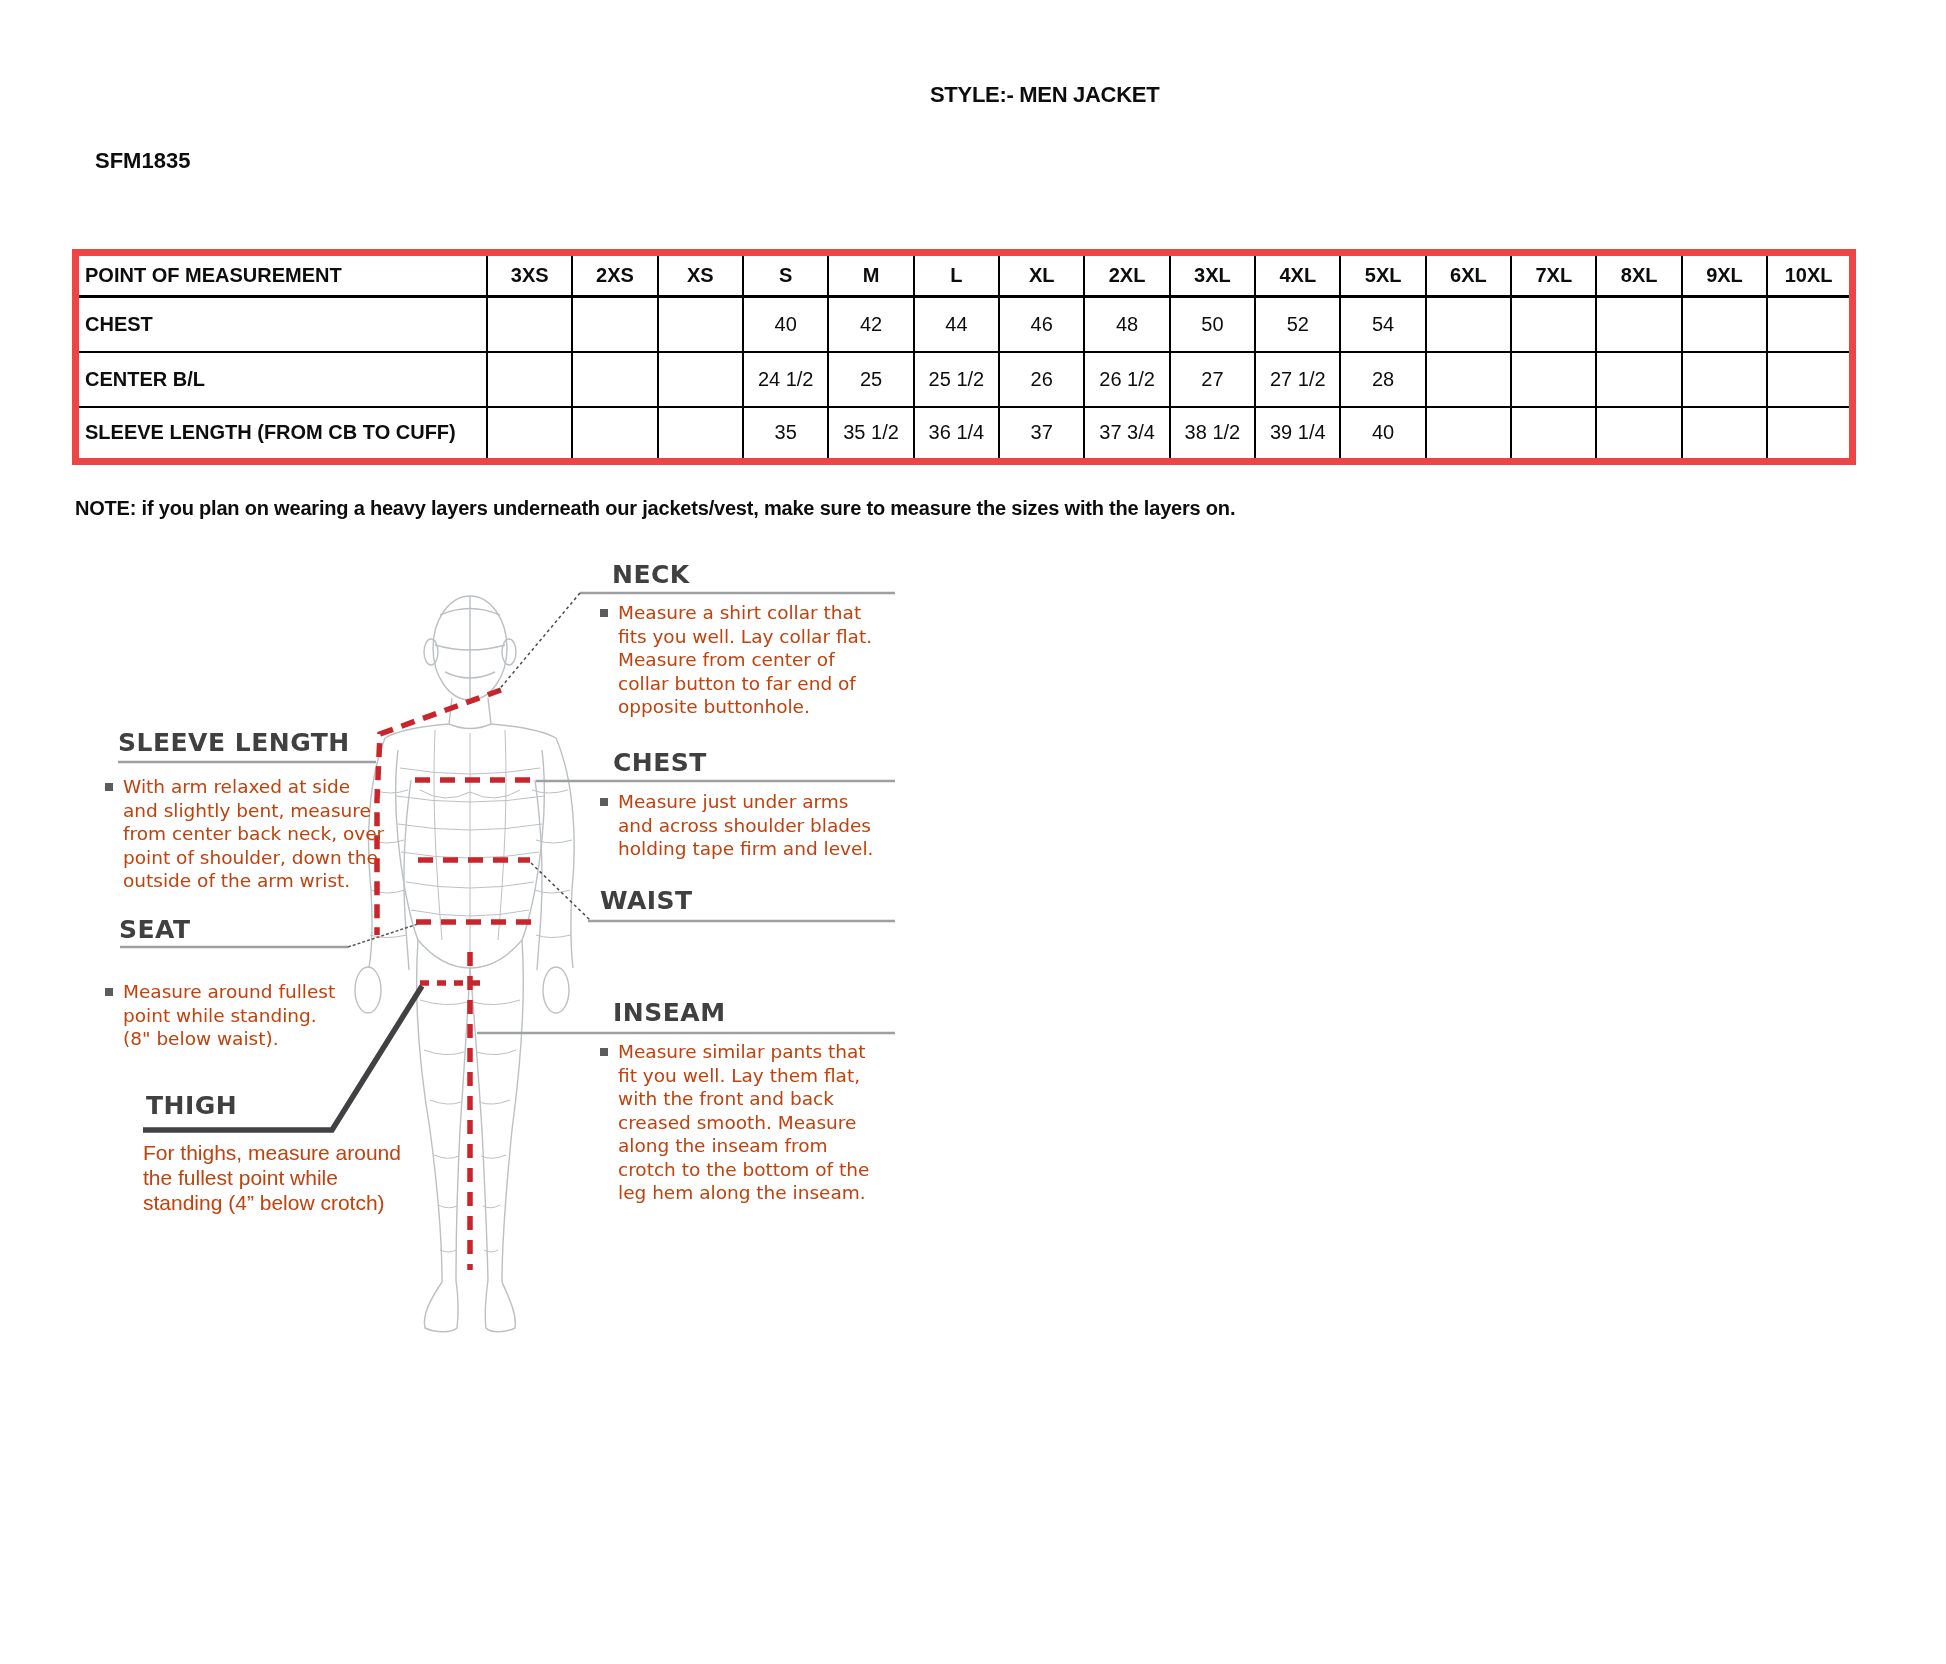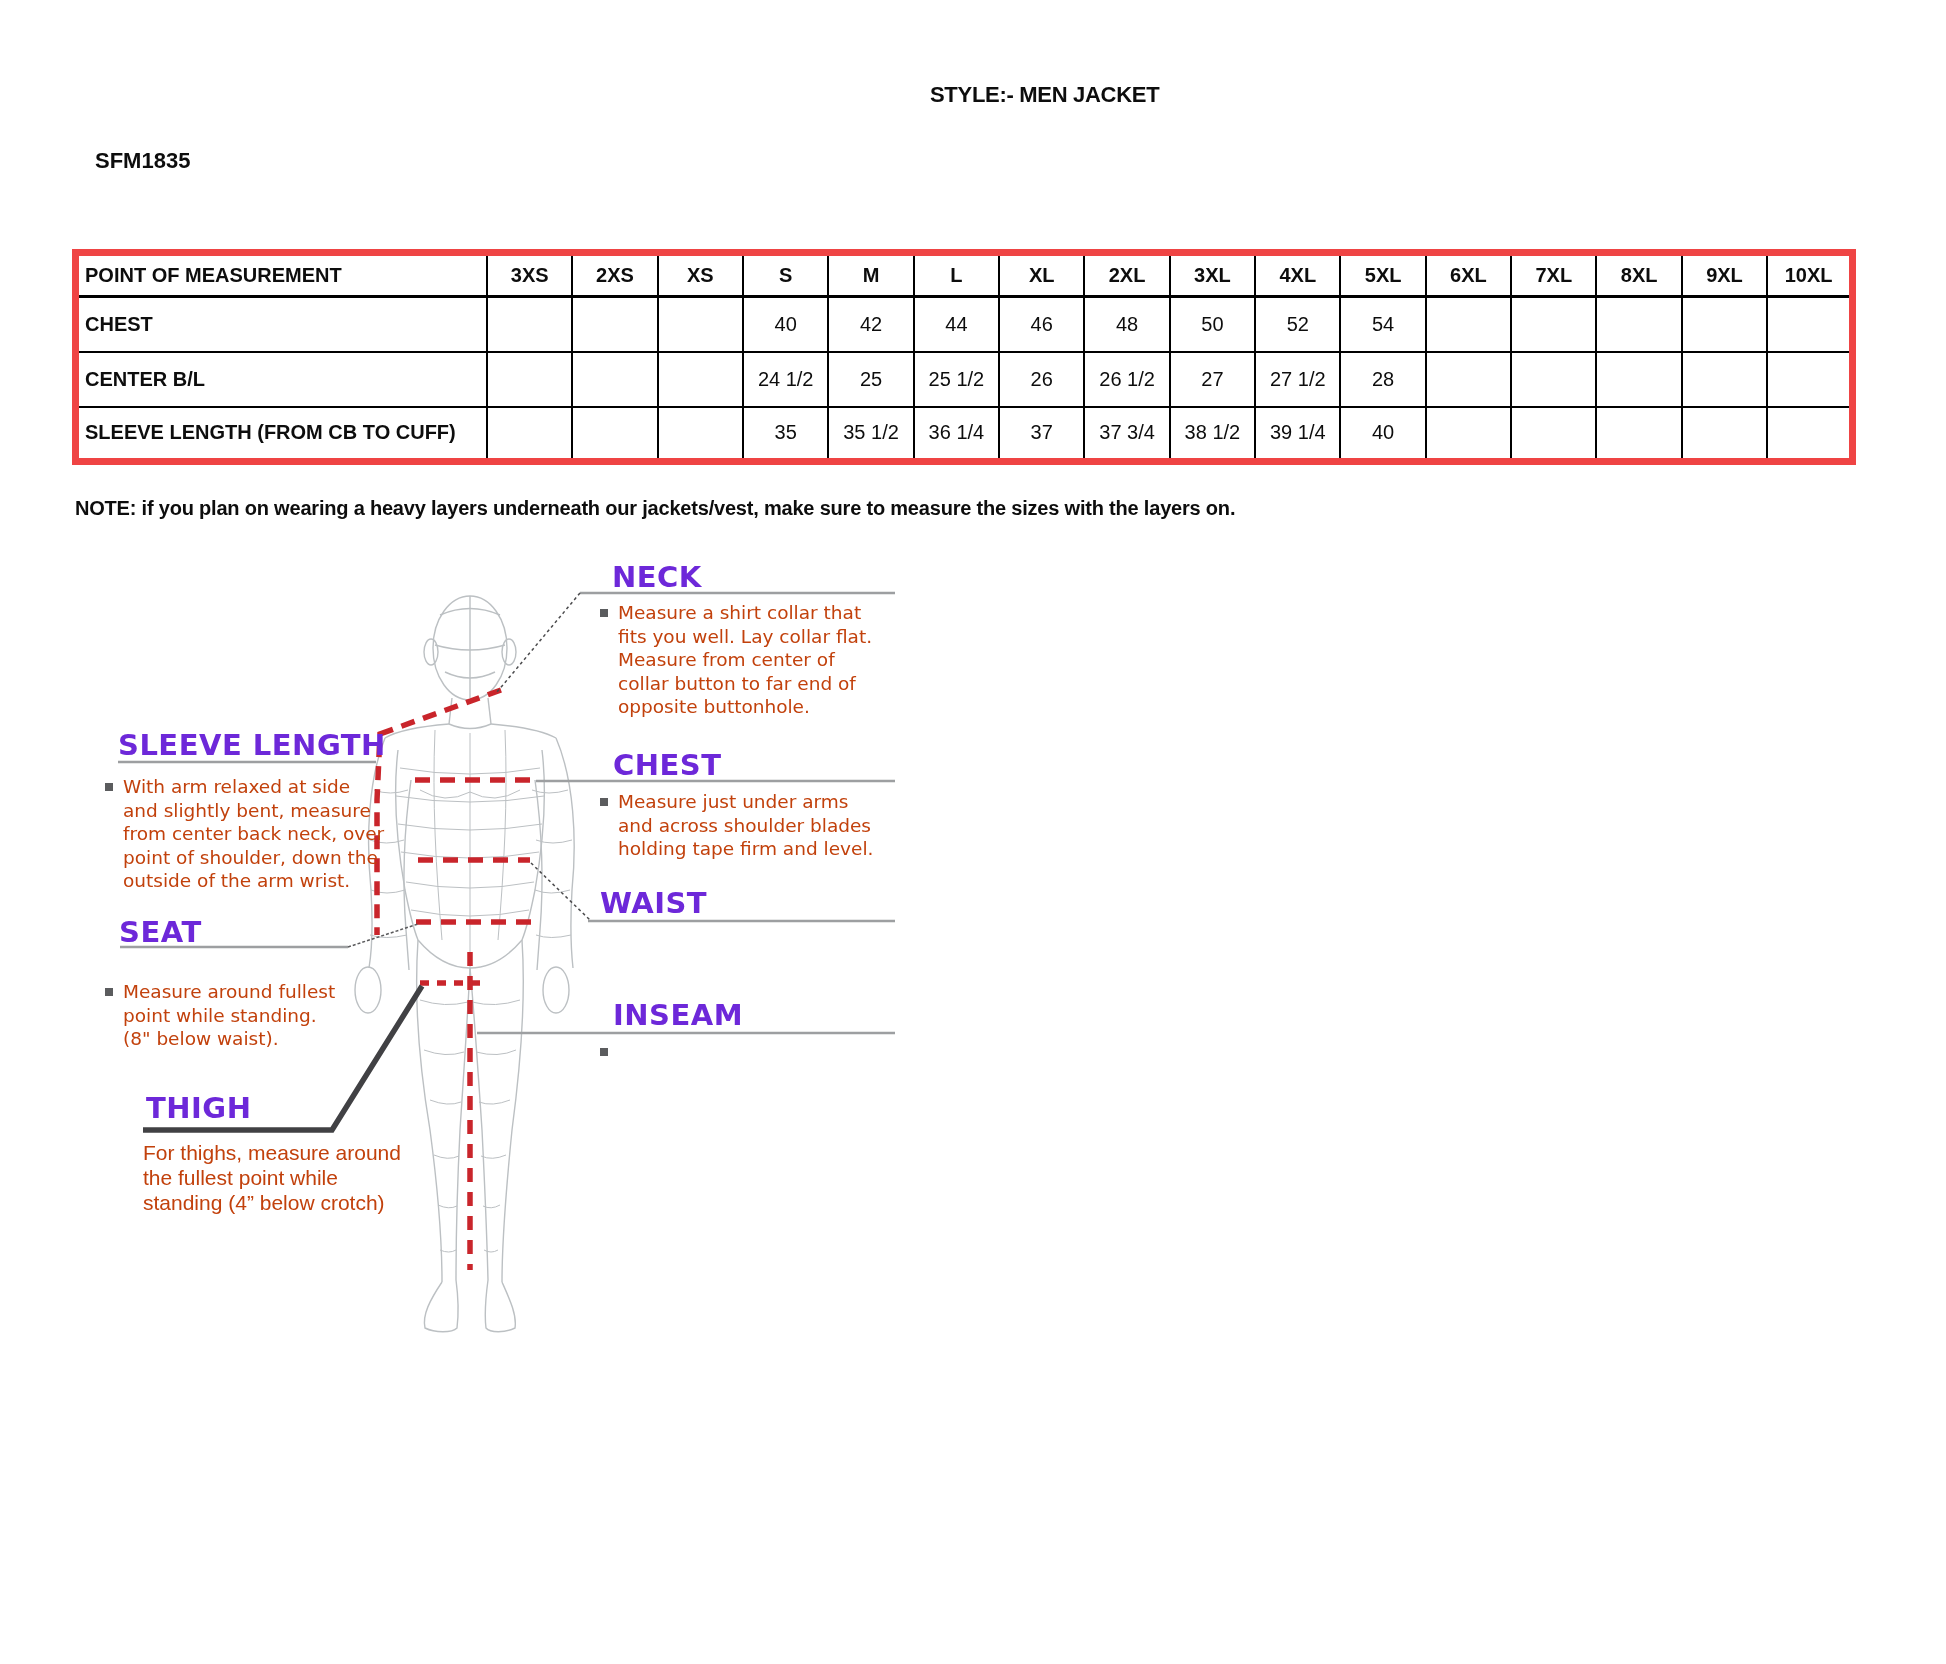--- a/index.html
+++ b/index.html
@@ -33,22 +33,22 @@
   #size-table thead tr{height:44px;}
   #size-table tbody tr{height:55px;}
   #size-table thead th{font-weight:bold;border-bottom-width:3px;}
   #size-table .lbl{width:400px;text-align:left;padding-left:6px;font-weight:bold;}
   #size-table td{font-weight:normal;}
 
   
   .dg-head{
     position:absolute;
     font-family:"DejaVu Sans",sans-serif;
-    font-size:29px;font-weight:bold;letter-spacing:0.5px;
-    color:#6d28d9;
+    font-size:25px;font-weight:bold;letter-spacing:0.5px;
+    color:#404040;
   }
   .dg-para{
     position:absolute;display:flex;align-items:flex-start;
     font-family:"DejaVu Sans",sans-serif;
     font-size:18.5px;line-height:23.5px;color:#c2410c;
     width:330px;
   }
   .dg-para .bullet{
     flex:0 0 auto;width:8px;height:8px;background:#5b5c5e;
     margin-top:8px;margin-right:10px;
@@ -281,18 +281,25 @@
 holding tape firm and level.</span>
   </div>
   <div class="dg-para" style="left:105px;top:980px;">
     <span class="bullet"></span>
     <span class="ptext">Measure around fullest
 point while standing.
 (8" below waist).</span>
   </div>
   <div class="dg-para" style="left:600px;top:1040px;">
     <span class="bullet"></span>
+    <span class="ptext">Measure similar pants that
+fit you well. Lay them flat,
+with the front and back
+creased smooth. Measure
+along the inseam from
+crotch to the bottom of the
+leg hem along the inseam.</span>
   </div>
   <div id="thigh-para" style="left:143px;top:1140px;">For thighs, measure around
 the fullest point while
 standing (4” below crotch)</div>
 
 </div>
 
 </body></html>

